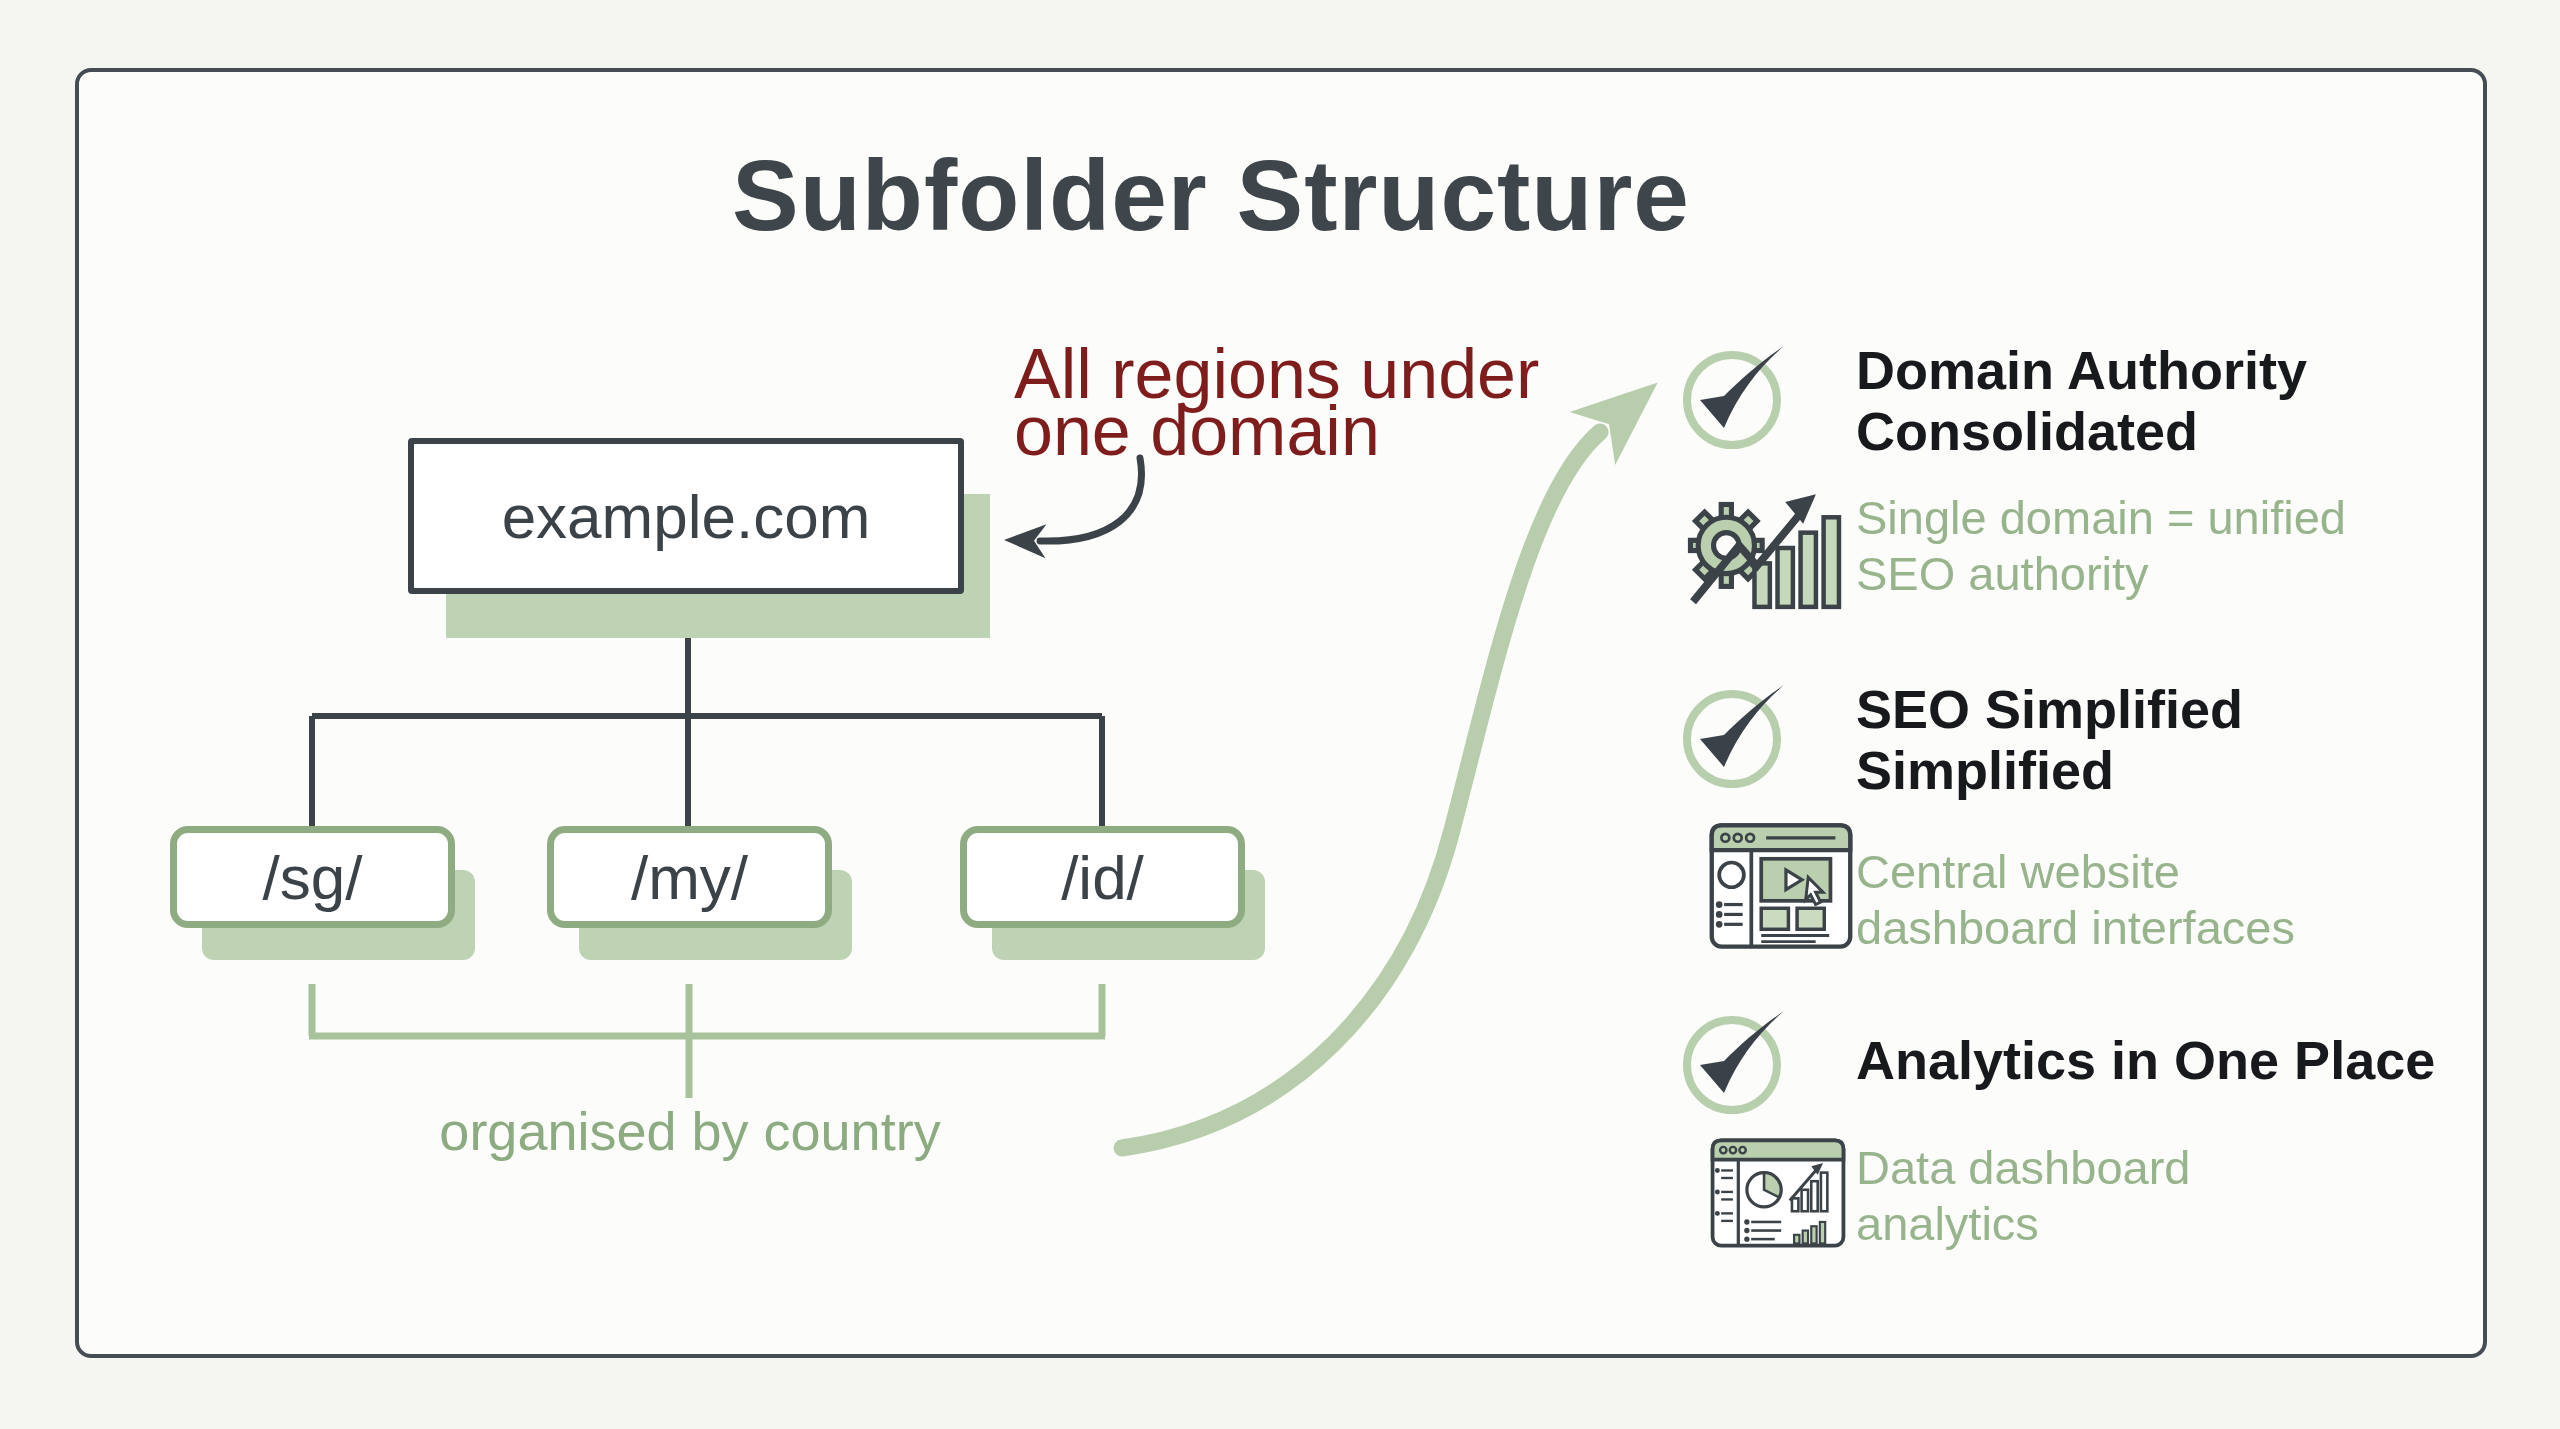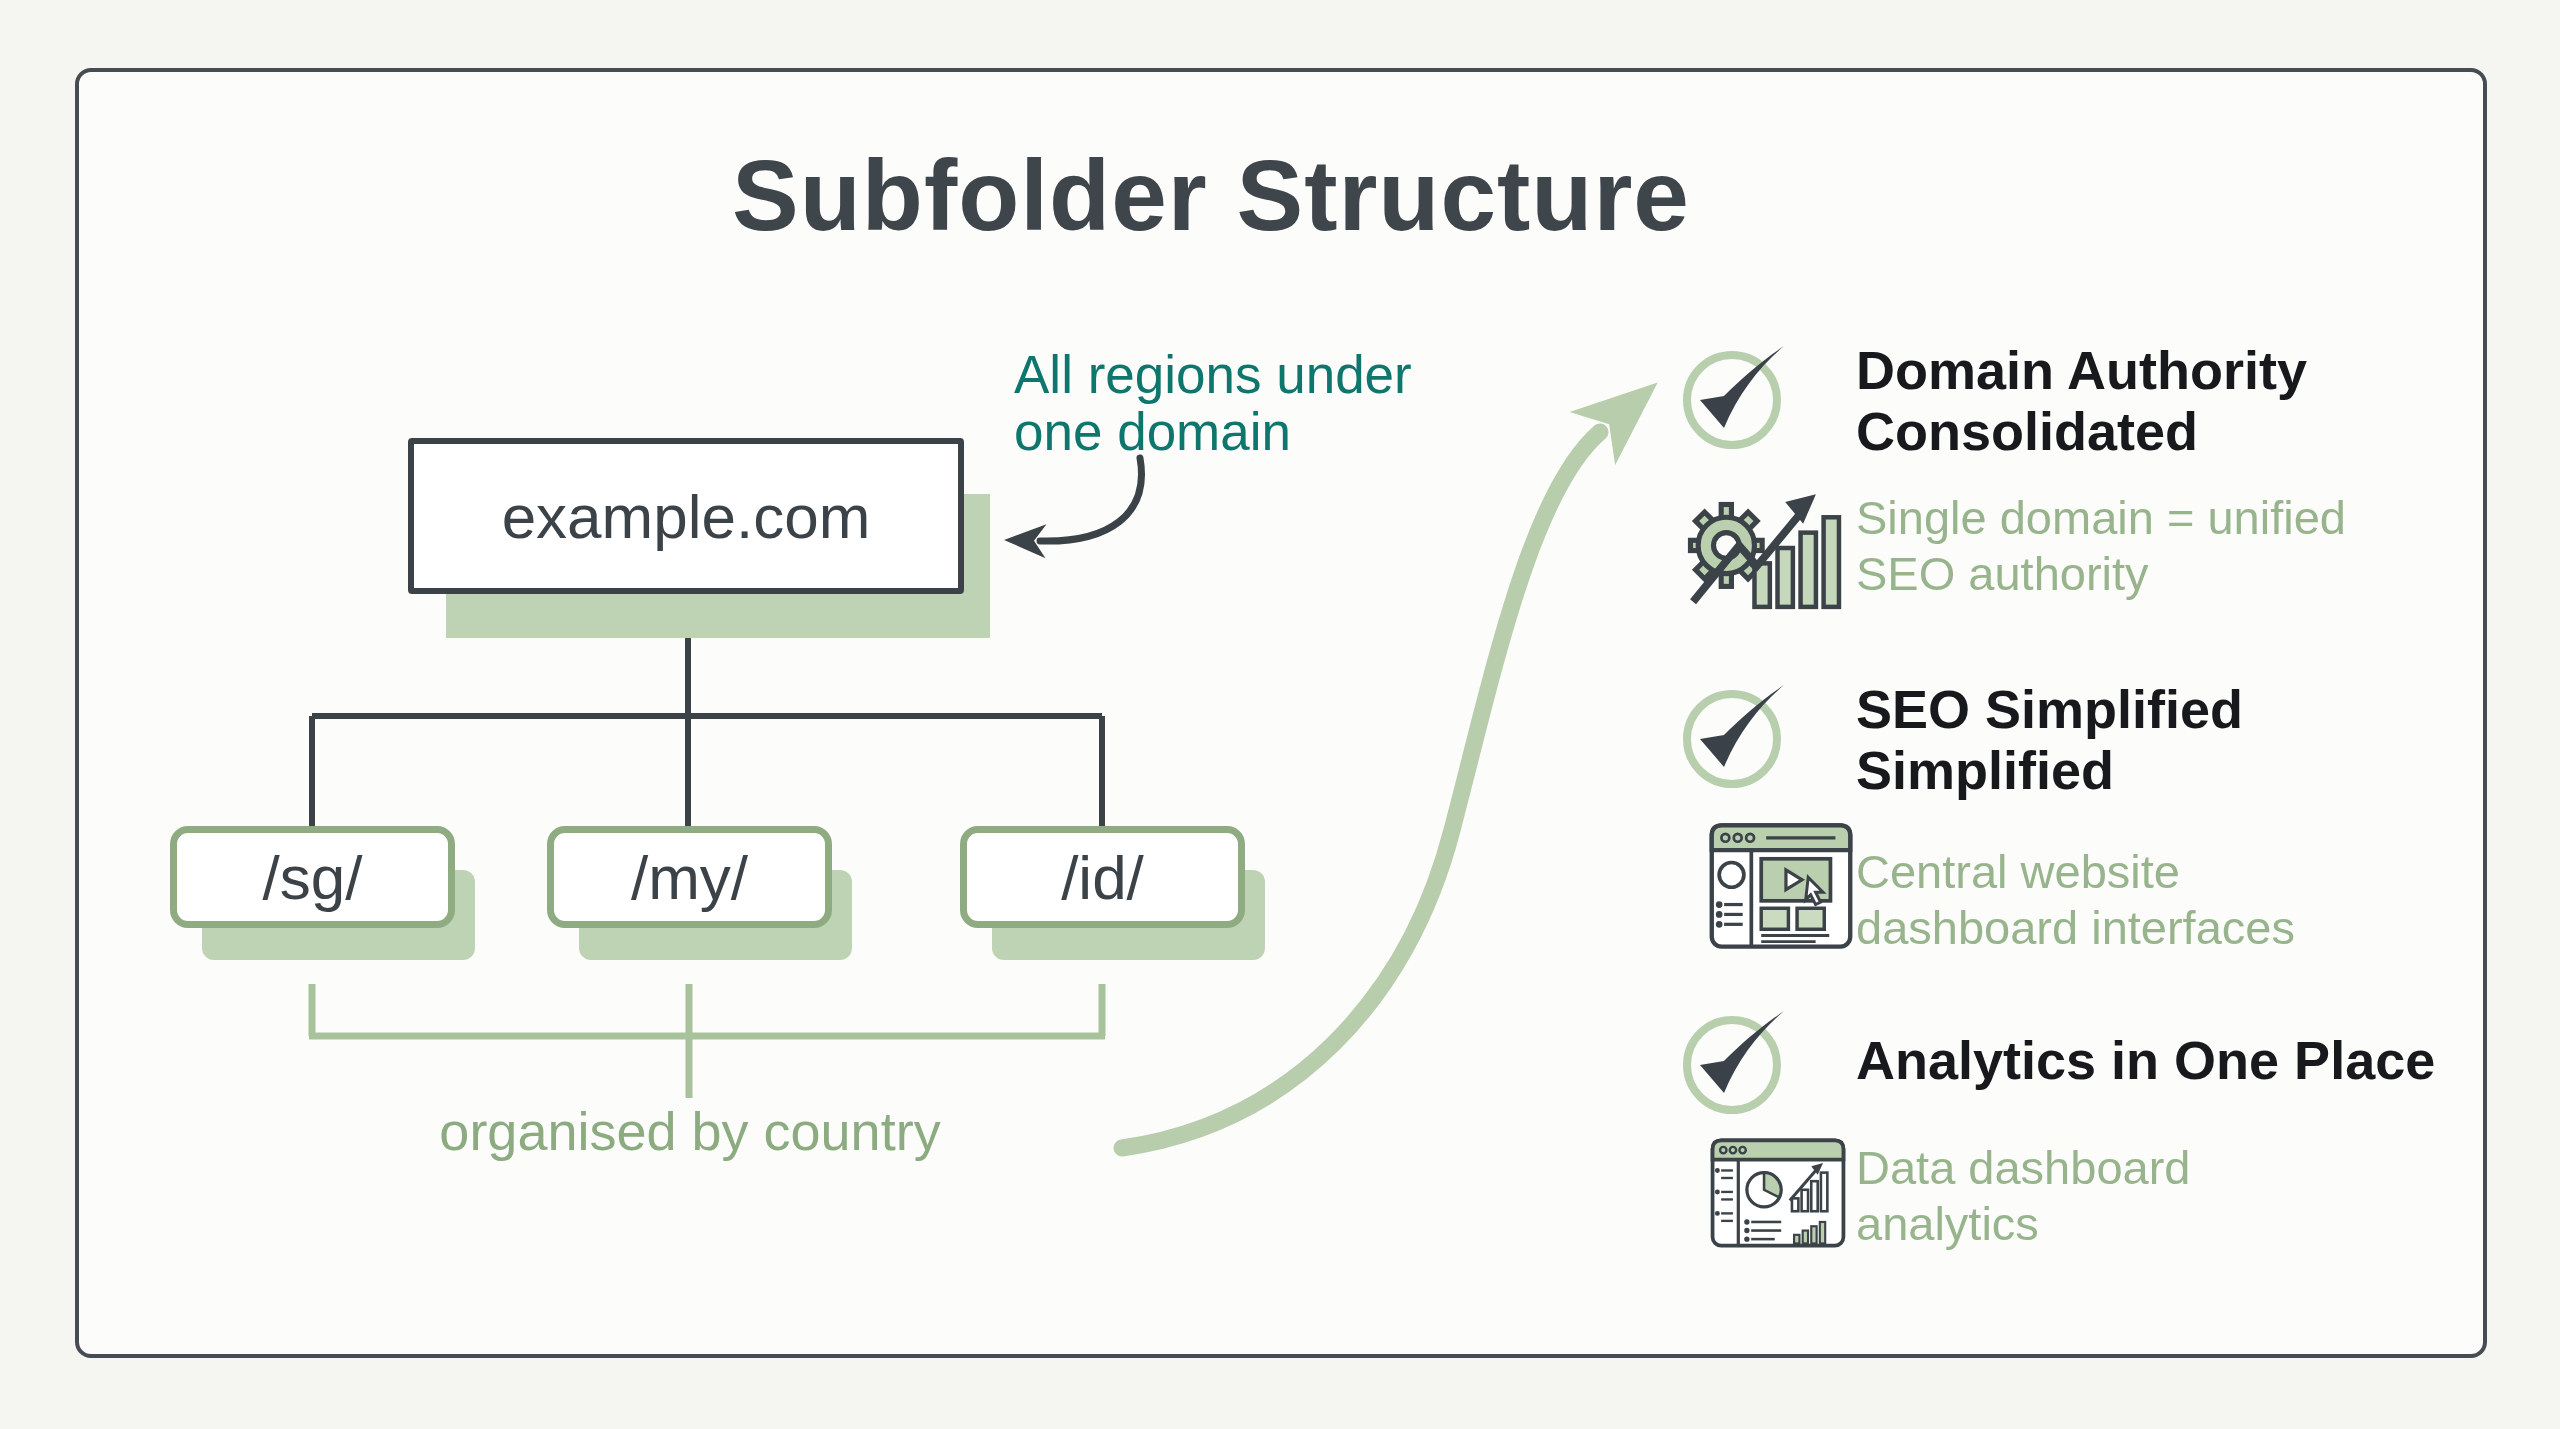--- a/index.html
+++ b/index.html
@@ -13,22 +13,22 @@
               text-align:center;font-size:100px;font-weight:bold;color:#3e454b;letter-spacing:1px;}
 
   .node{position:absolute;display:flex;align-items:center;justify-content:center;
         background:#ffffff;box-sizing:border-box;color:#3b4248;}
   .root-box{left:408px;top:438px;width:556px;height:156px;border:6px solid #3b4248;
             border-radius:4px;font-size:62px;box-shadow:32px 50px 0 -6px #bed3b3;}
   .child-box{top:826px;width:285px;height:102px;border:7px solid #8fab82;border-radius:18px;
              font-size:62px;box-shadow:26px 38px 0 -6px #bed3b3;}
   .child-sg{left:170px;} .child-my{left:547px;} .child-id{left:960px;}
 
-  .annotation{position:absolute;left:1014px;top:346px;font-size:53px;line-height:57px;
-              color:#0f766e;}
+  .annotation{position:absolute;left:1014px;top:346px;font-size:70px;line-height:57px;
+              color:#7f1d1d;}
   .caption{position:absolute;left:330px;top:1100px;width:720px;text-align:center;
            font-size:54px;color:#8cab81;}
 
   .b-check{position:absolute;left:1678px;width:130px;height:120px;}
   .b-title{position:absolute;left:1856px;margin:0;font-size:54px;line-height:61px;
            font-weight:bold;color:#17191c;}
   .b-desc{position:absolute;left:1856px;font-size:47px;line-height:56px;color:#97b48d;}
   .b-icon{position:absolute;}
   .t1{top:340px;} .t2{top:679px;} .t3{top:1030px;}
   .c1{top:336px;} .c2{top:675px;} .c3{top:1001px;}

